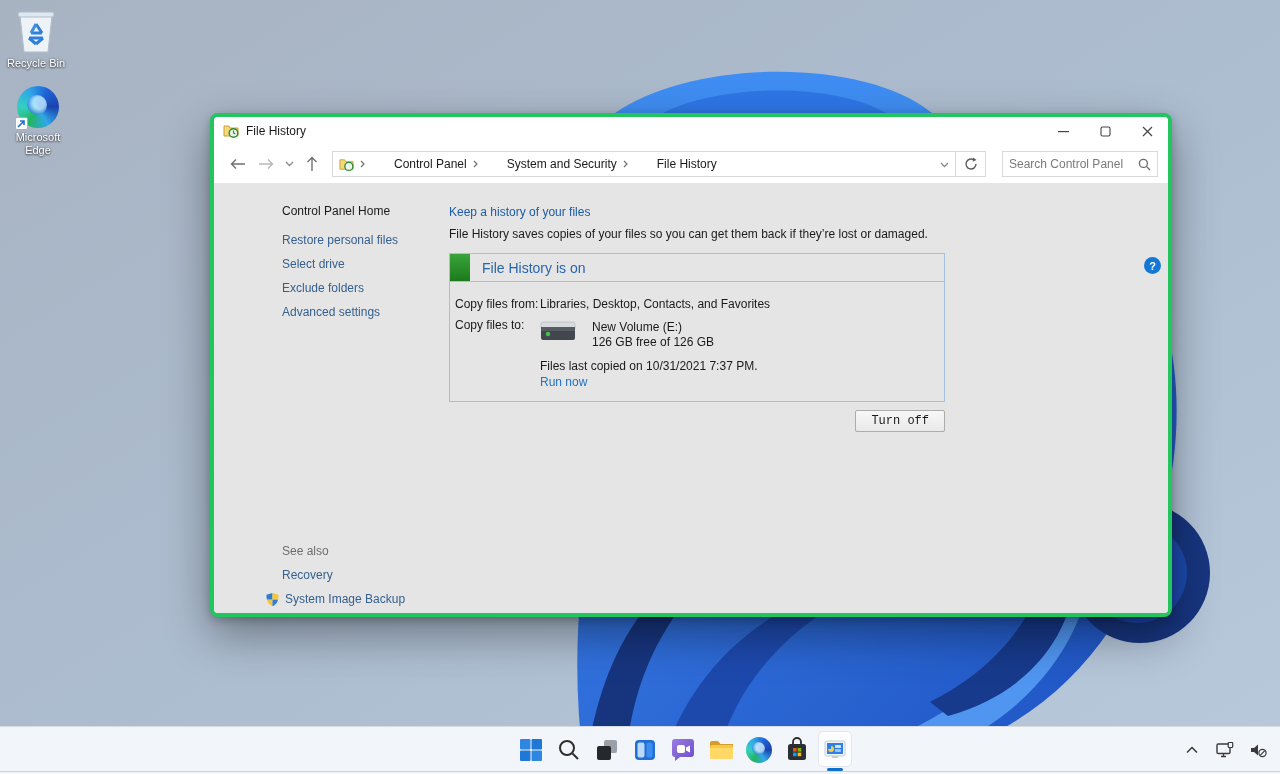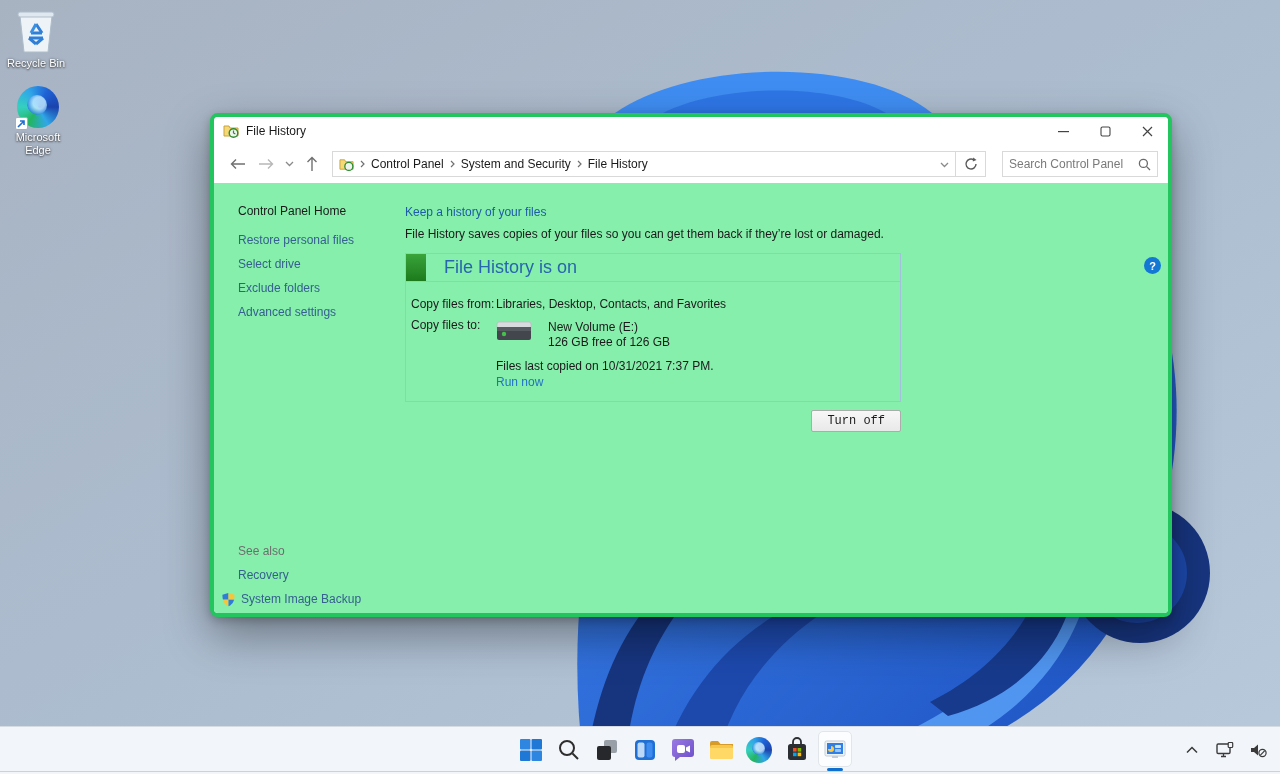--- a/index.html
+++ b/index.html
@@ -31,43 +31,43 @@
   .titlebar { height:28px; display:flex; align-items:center; padding-left:9px; background:#fff; }
   .titlebar .app-title { margin-left:7px; font-size:12px; }
   .win-controls { margin-left:auto; display:flex; height:100%; }
   .win-btn { width:42px; height:100%; display:flex; align-items:center; justify-content:center; }
 
   .toolbar { height:38px; display:flex; align-items:center; padding:0 10px; background:#fff; }
   .nav-btn { width:28px; height:28px; display:flex; align-items:center; justify-content:center; }
   .nav-btn.small { width:18px; }
   .crumb-wrap { display:flex; margin-left:6px; flex:1; height:26px; }
   .breadcrumb-bar { flex:1; border:1px solid #d9d9d9; display:flex; align-items:center; padding:0 6px; gap:6px; background:#fff; }
-  .crumb-item { font-size:12px; white-space:nowrap; }
+  .crumb-item { font-size:12px; white-space:nowrap;margin-left:23px; }
   .crumb-dd { margin-left:auto; }
   .refresh-btn { width:30px; border:1px solid #d9d9d9; border-left:none; display:flex; align-items:center; justify-content:center; background:#fff; }
   .searchbox { width:156px; height:26px; border:1px solid #d9d9d9; margin-left:16px; display:flex; align-items:center; padding:0 6px; }
   .searchbox input { border:none; outline:none; flex:1; font-family:"Liberation Sans",sans-serif; font-size:12px; color:#444; min-width:0; }
   .searchbox input::placeholder { color:#7a7a7a; }
 
-  .window-body { position:relative; height:438px; display:flex; background:#86efac; }
+  .window-body { position:relative; height:438px; display:flex; background:#e5e5e5;padding-left:44px; }
   .sidebar { width:191px; padding:21px 0 12px 24px; display:flex; flex-direction:column; }
   .side-home { color:#1a1a1a; margin-bottom:14px; }
   .side-link { color:#35608f; margin-bottom:8px; line-height:1.0; padding:2px 0; cursor:pointer; }
   .side-bottom { margin-top:auto; }
   .side-seealso { color:#6e6e6e; margin-bottom:9px; }
   .side-row { display:flex; align-items:center; gap:5px; margin-left:-17px; margin-bottom:2px; }
 
   .main { flex:1; padding-top:22px; position:relative; }
   .main-heading { color:#1d5ca6; font-size:12px; margin-bottom:8px; }
   .main-desc { font-size:12px; margin-bottom:12px; }
 
   .status-box { width:496px; border:1px solid #a3c0dd; }
   .status-header { height:28px; display:flex; align-items:center; border-bottom:1px solid #a3c0dd; }
   .green-block { width:20px; height:100%; background:linear-gradient(#3aa43a,#1c7a1c); }
-  .status-title { margin-left:18px; color:#2766ad; font-size:18px; }
+  .status-title { margin-left:12px; color:#2766ad; font-size:14px; }
   .status-body { padding:15px 8px 12px 5px; display:grid; grid-template-columns:85px 1fr; row-gap:7px; font-size:12px; }
   .drive-row { display:flex; gap:16px; align-items:flex-start; margin-top:2px; }
   .drive-text { line-height:1.25; }
   .lastcopied { margin-top:9px; }
   .runnow { color:#2273c4; cursor:pointer; margin-top:2px; display:inline-block; }
 
   .btn-row { width:496px; display:flex; justify-content:flex-end; margin-top:8px; }
   .push-btn { font-family:Liberation Mono, monospace; font-size:12px; color:#1a1a1a; padding:3px 15px;
       background:linear-gradient(#f7f7f7,#e9e9e9); border:1px solid #acacac; border-radius:2px; cursor:pointer; }
 

